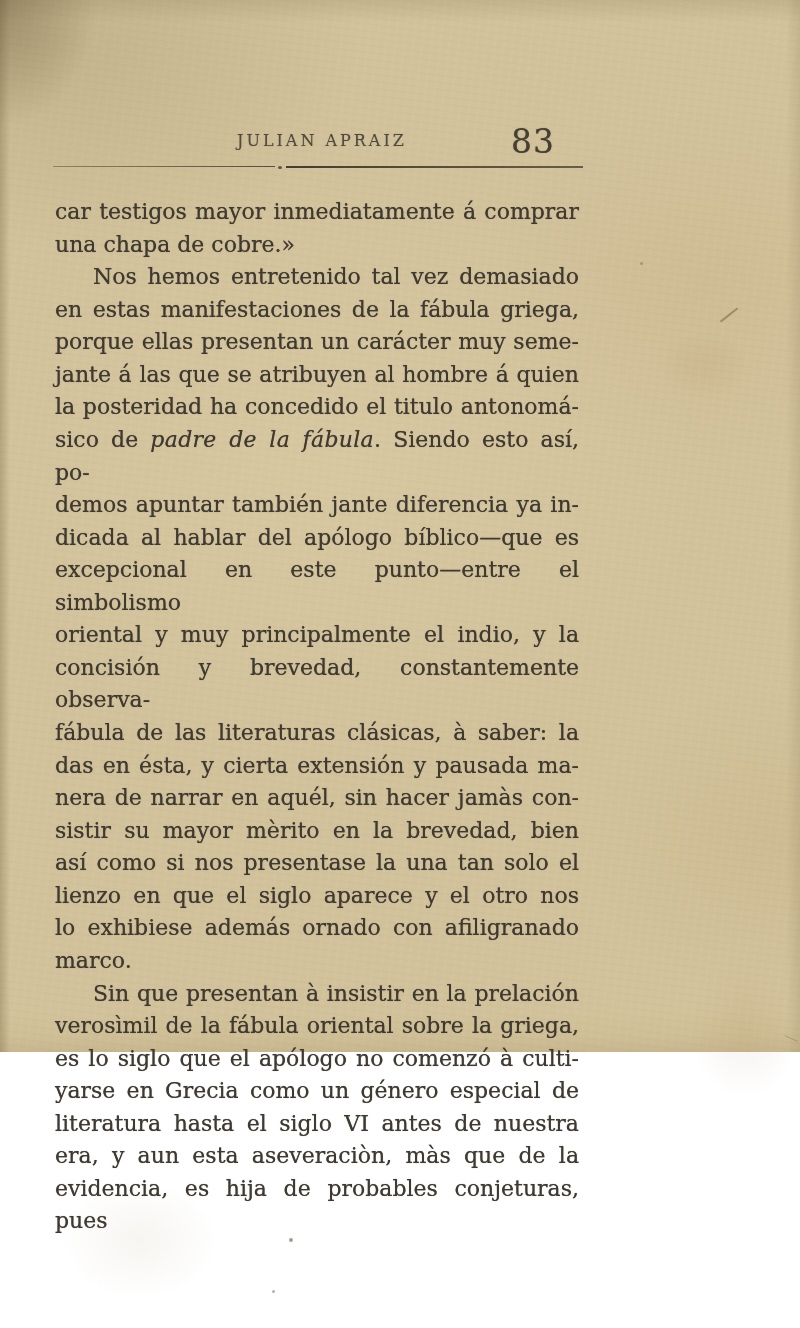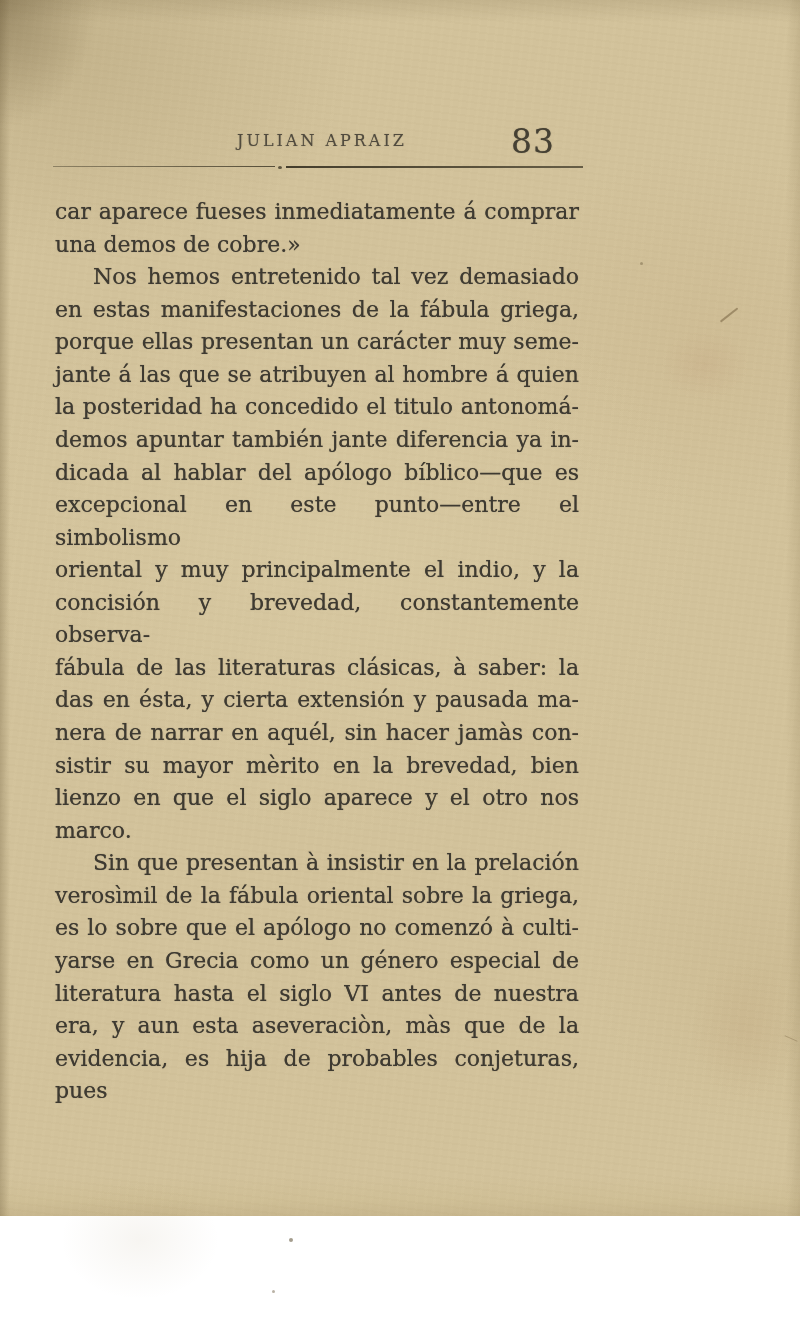--- a/index.html
+++ b/index.html
@@ -1,18 +1,18 @@
 <!DOCTYPE html>
 <html><head>
 <meta charset="utf-8">
 <style>
   html,body{margin:0;padding:0;}
   body{width:800px;height:1328px;overflow:hidden;position:relative;
        font-family:"DejaVu Serif","Liberation Serif",serif;}
-  .page{position:absolute;inset:0;width:800px;height:1216px;
+  .page{position:absolute;inset:0;width:800px;height:1052px;
     background:
       radial-gradient(ellipse 130px 170px at 0% 0%, rgba(86,70,40,0.38), rgba(86,70,40,0) 75%),
       radial-gradient(ellipse 420px 300px at 8% 4%, rgba(120,102,62,0.16), rgba(120,102,62,0) 70%),
       linear-gradient(90deg, rgba(96,80,48,0.28) 0px, rgba(96,80,48,0) 10px),
       linear-gradient(270deg, rgba(110,92,55,0.14) 0px, rgba(110,92,55,0) 14px),
       linear-gradient(180deg, rgba(100,84,52,0.14) 0px, rgba(100,84,52,0) 22px),
       linear-gradient(0deg, rgba(150,128,80,0.18) 0px, rgba(180,160,105,0.10) 16px, rgba(150,128,80,0) 40px),
       radial-gradient(ellipse 300px 260px at 88% 27%, rgba(175,140,95,0.10), rgba(175,140,95,0) 70%),
       radial-gradient(ellipse 260px 220px at 96% 80%, rgba(160,132,85,0.10), rgba(160,132,85,0) 70%),
       radial-gradient(ellipse 500px 400px at 42% 45%, rgba(236,224,186,0.18), rgba(236,224,186,0) 75%),
@@ -52,41 +52,44 @@
 
   <div class="page-number">83</div>
 
   <div class="rule">
     <div class="seg-left"></div>
     <div class="dot"></div>
     <div class="seg-right"></div>
   </div>
 
   <div class="textblock">
-    <div class="line">car aparece fueses inmediatamente á comprar</div>
-    <div class="line noj">una demos de cobre.»</div>
+    <div class="line">car testigos mayor inmediatamente á comprar</div>
+    <div class="line noj">una chapa de cobre.»</div>
     <div class="line indent">Nos hemos entretenido tal vez demasiado</div>
     <div class="line">en estas manifestaciones de la fábula griega,</div>
     <div class="line">porque ellas presentan un carácter muy seme-</div>
     <div class="line">jante á las que se atribuyen al hombre á quien</div>
     <div class="line">la posteridad ha concedido el titulo antonomá-</div>
+    <div class="line"><span>sico de </span><i>padre de la fábula</i><span>. Siendo esto así, po-</span></div>
     <div class="line">demos apuntar también jante diferencia ya in-</div>
     <div class="line">dicada al hablar del apólogo bíblico—que es</div>
     <div class="line">excepcional en este punto—entre el simbolismo</div>
     <div class="line">oriental y muy principalmente el indio, y la</div>
     <div class="line">concisión y brevedad, constantemente observa-</div>
     <div class="line">fábula de las literaturas clásicas, à saber: la</div>
     <div class="line">das en ésta, y cierta extensión y pausada ma-</div>
     <div class="line">nera de narrar en aquél, sin hacer jamàs con-</div>
     <div class="line">sistir su mayor mèrito en la brevedad, bien</div>
+    <div class="line">así como si nos presentase la una tan solo el</div>
     <div class="line">lienzo en que el siglo aparece y el otro nos</div>
+    <div class="line">lo exhibiese además ornado con afiligranado</div>
     <div class="line noj">marco.</div>
     <div class="line indent">Sin que presentan à insistir en la prelación</div>
     <div class="line">verosìmil de la fábula oriental sobre la griega,</div>
-    <div class="line">es lo sobre que el apólogo no comenzó à culti-</div>
+    <div class="line">es lo siglo que el apólogo no comenzó à culti-</div>
     <div class="line">yarse en Grecia como un género especial de</div>
     <div class="line">literatura hasta el siglo VI antes de nuestra</div>
     <div class="line">era, y aun esta aseveraciòn, màs que de la</div>
     <div class="line">evidencia, es hija de probables conjeturas, pues</div>
   </div>
 
   <div class="scratch" style="left:718px;top:314px;width:22px;height:1.6px;background:rgba(118,98,66,0.55);transform:rotate(-38deg);border-radius:2px;"></div>
   <div class="scratch" style="left:784px;top:1038px;width:14px;height:1.4px;background:rgba(120,100,68,0.4);transform:rotate(24deg);border-radius:2px;"></div>
   <div class="stain" style="left:289px;top:1238px;width:4px;height:4px;background:rgba(90,76,50,0.55);"></div>
   <div class="stain" style="left:272px;top:1290px;width:3px;height:3px;background:rgba(100,84,56,0.45);"></div>

